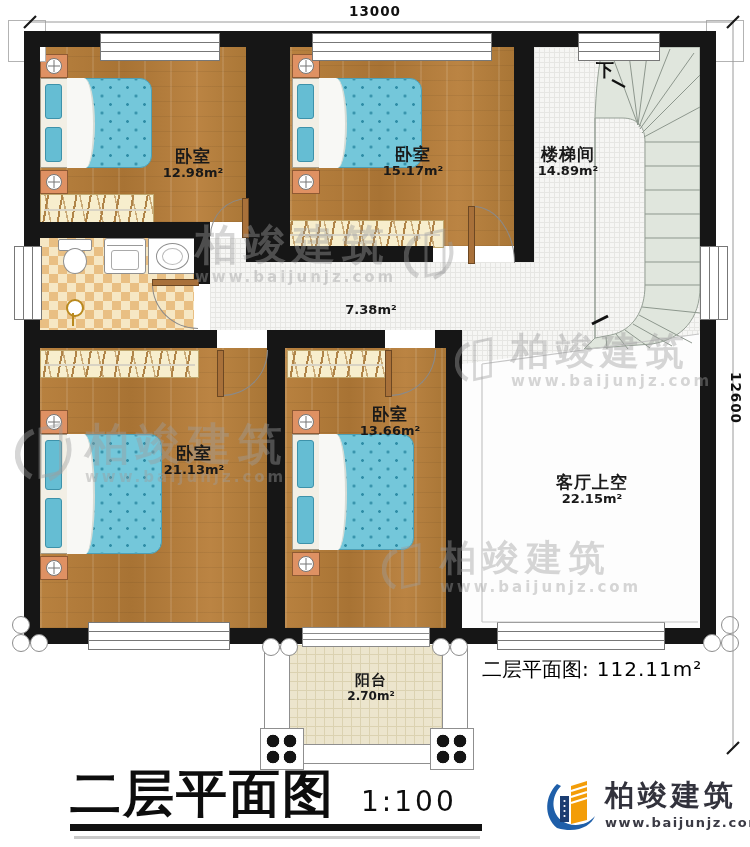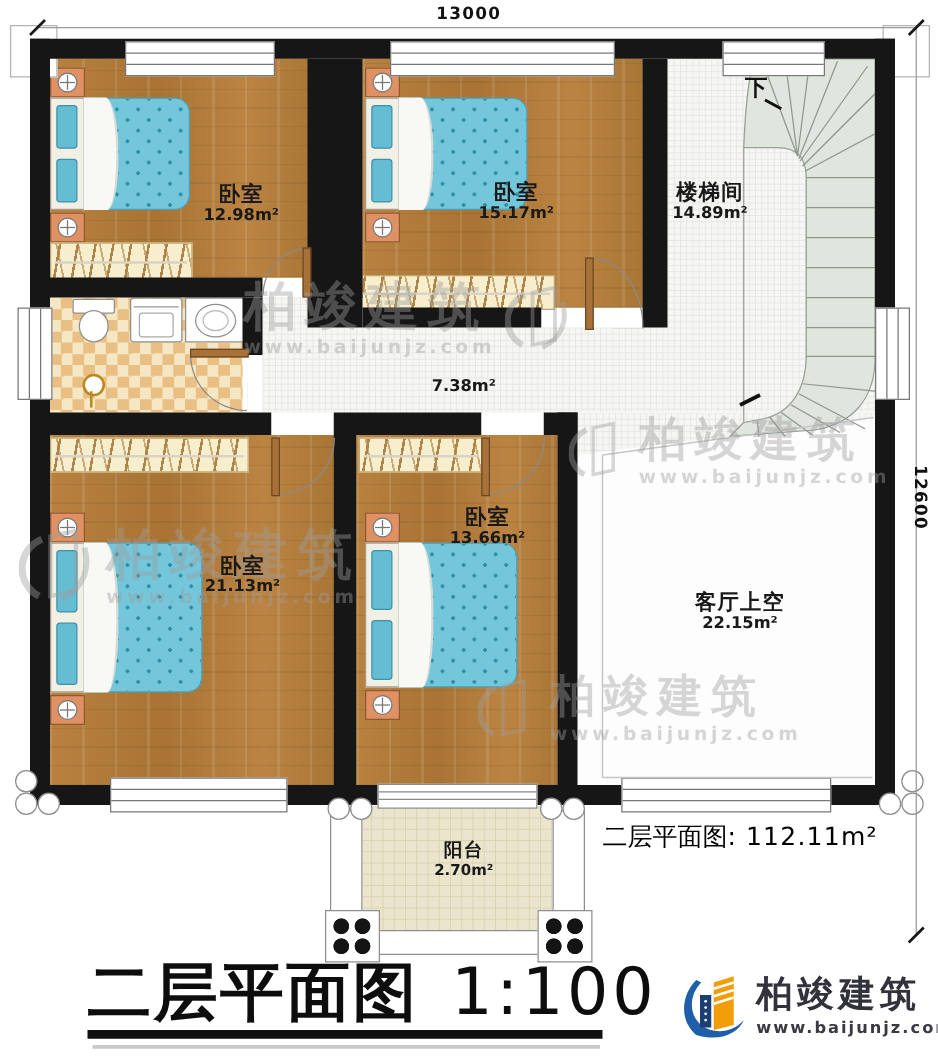--- a/index.html
+++ b/index.html
@@ -80,21 +80,21 @@
   .wm .col{display:flex;flex-direction:column;line-height:1;}
   .wm .n{font-weight:700;letter-spacing:7px;}
   .wm .u{font-weight:700;letter-spacing:3px;font-size:15px;margin-top:4px;}
 
   
   .info-row{display:flex;align-items:baseline;gap:8px;color:#000;z-index:50;}
   .info-l{font-size:20px;font-weight:500;}
   .info-v{font-size:20px;font-weight:500;letter-spacing:1px;}
   #title-row{display:flex;align-items:baseline;z-index:50;color:#0d0d0d;}
   #title-text{font-size:51px;font-weight:700;letter-spacing:2px;}
-  #title-scale{font-size:52px;font-weight:400;margin-left:26px;letter-spacing:3px;}
+  #title-scale{font-size:28px;font-weight:400;margin-left:26px;letter-spacing:3px;}
   .rule{z-index:50;}
   #logo{display:flex;align-items:center;gap:8px;z-index:50;}
   #logo .col{display:flex;flex-direction:column;}
   #logo .n{font-size:29px;font-weight:800;color:#32323c;letter-spacing:4px;line-height:1;}
   #logo .u{font-size:13px;font-weight:700;color:#3a3a44;letter-spacing:1.6px;margin-top:5px;}
   svg{display:block;}
 </style>
 </head>
 <body>
 

